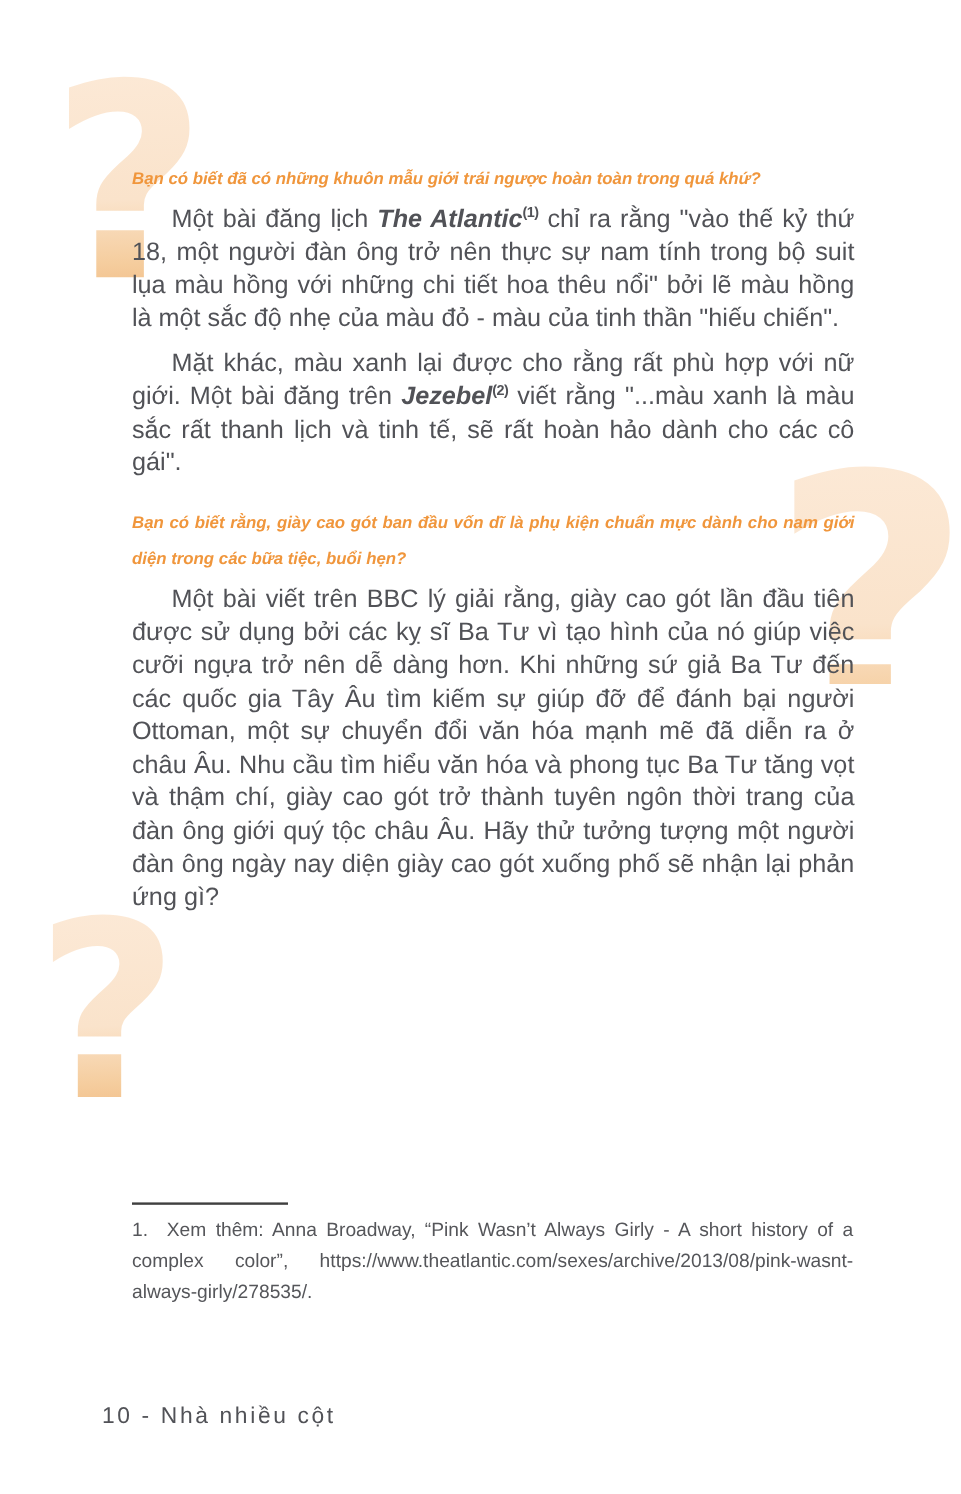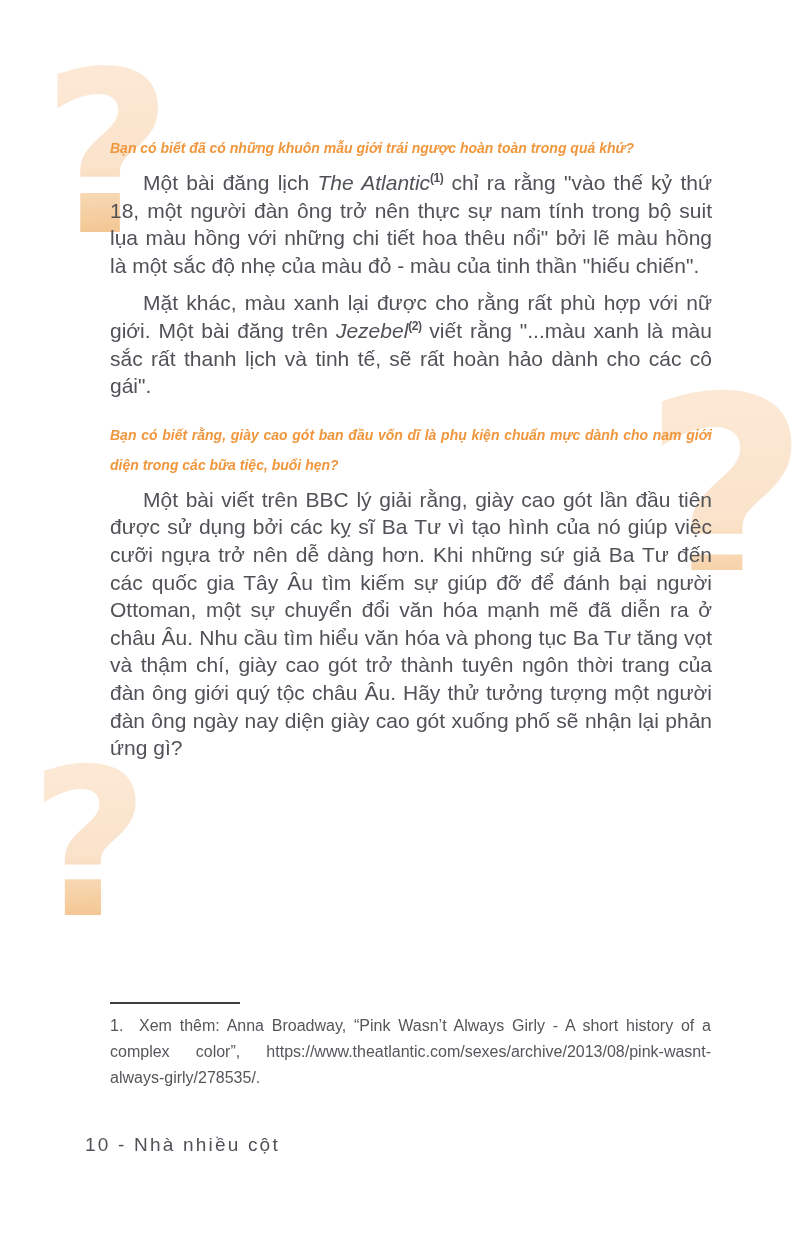--- a/index.html
+++ b/index.html
@@ -54,42 +54,42 @@
   }
   .q-heading:not(:first-child){margin-top:20px;}
   .q-heading:first-child{margin-top:133px;}
   .body-para{
     font-size:21px;line-height:27.6px;font-weight:400;
     color:var(--body-text);
     text-align:justify;
     text-indent:33px;
     margin:0 0 10px 0;
   }
-  .body-para i{font-style:italic;}
+  .body-para i{font-style:italic;font-weight:bold;}
   .body-para sup{
     font-size:12px;font-weight:600;line-height:0;
     vertical-align:super;letter-spacing:-0.5px;
   }
   
   .footnotes{
     position:absolute;left:110px;top:1002px;width:601px;z-index:1;
   }
   .fn-rule{
     width:130px;height:0;
     border-top:2px solid var(--rule);
     margin:0 0 9px 0;
   }
   .fn{
     font-size:16px;line-height:26px;
     color:var(--fn-text);
     text-align:justify;
   }
   
   .footer{
-    position:absolute;left:85px;top:1134px;z-index:1;
+    position:absolute;left:85px;top:1170px;z-index:1;
     font-size:19px;line-height:22px;
     letter-spacing:2.2px;
     color:var(--body-text);
   }
 </style>
 </head>
 <body>
 
 <div class="page">
 

